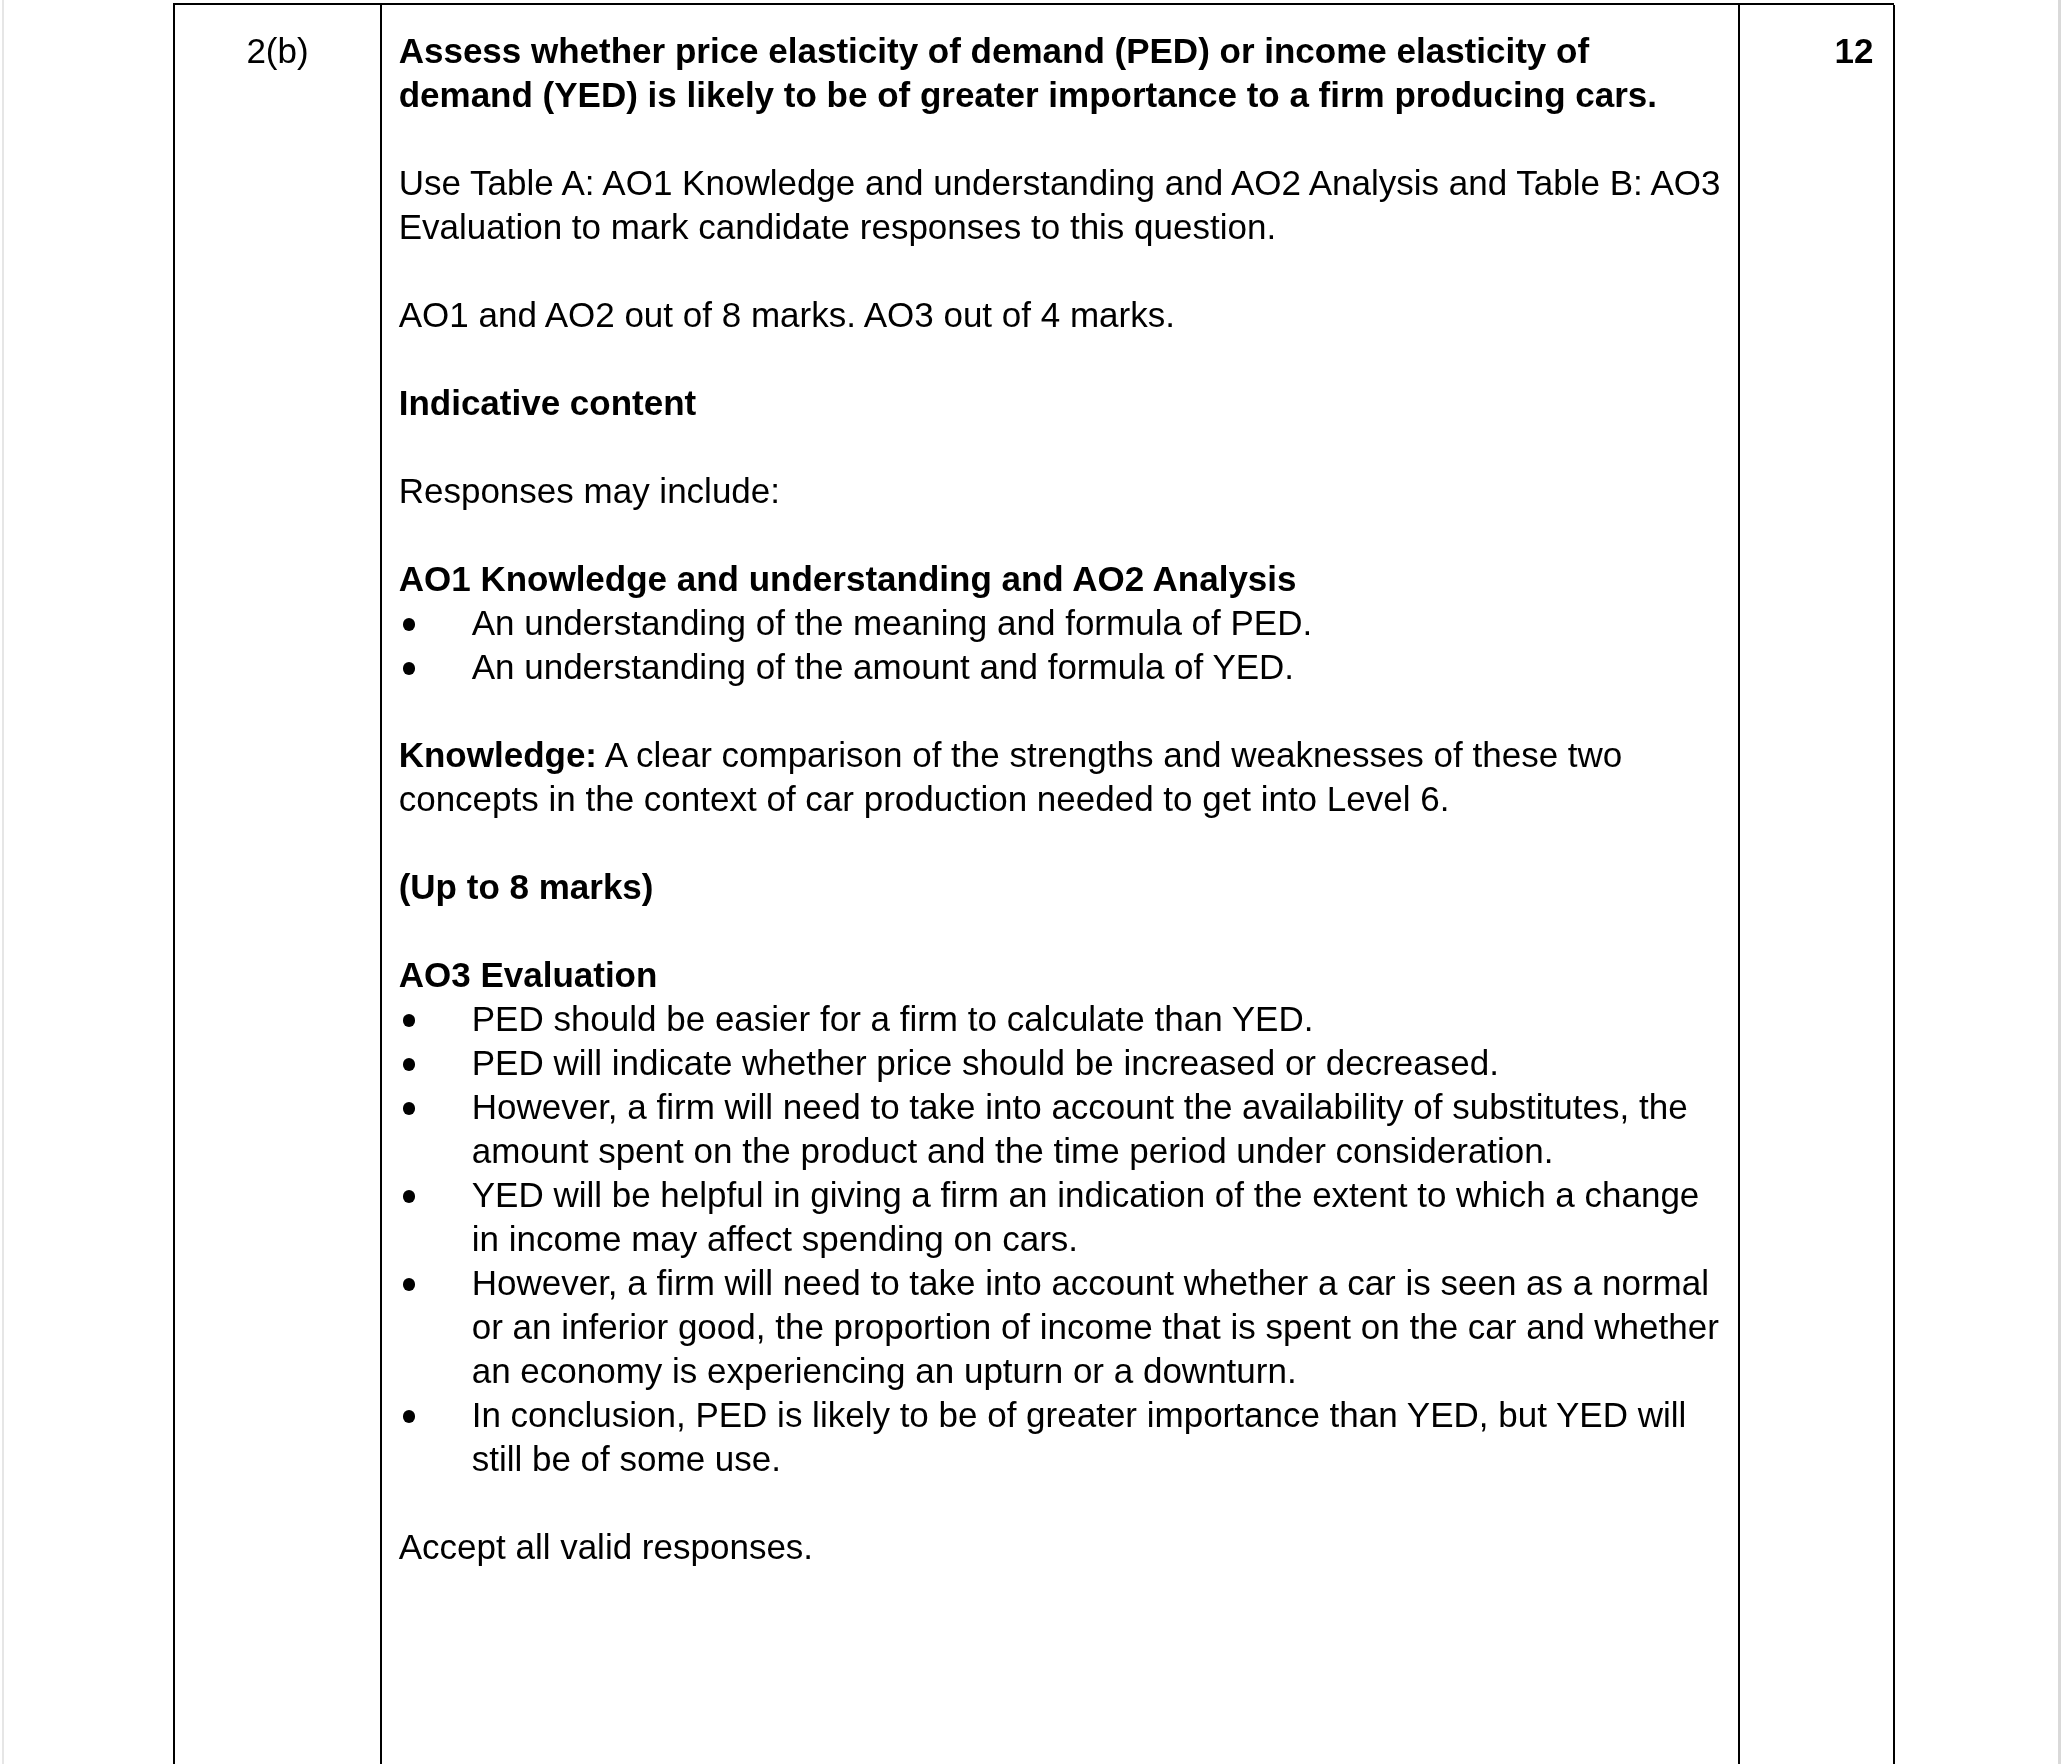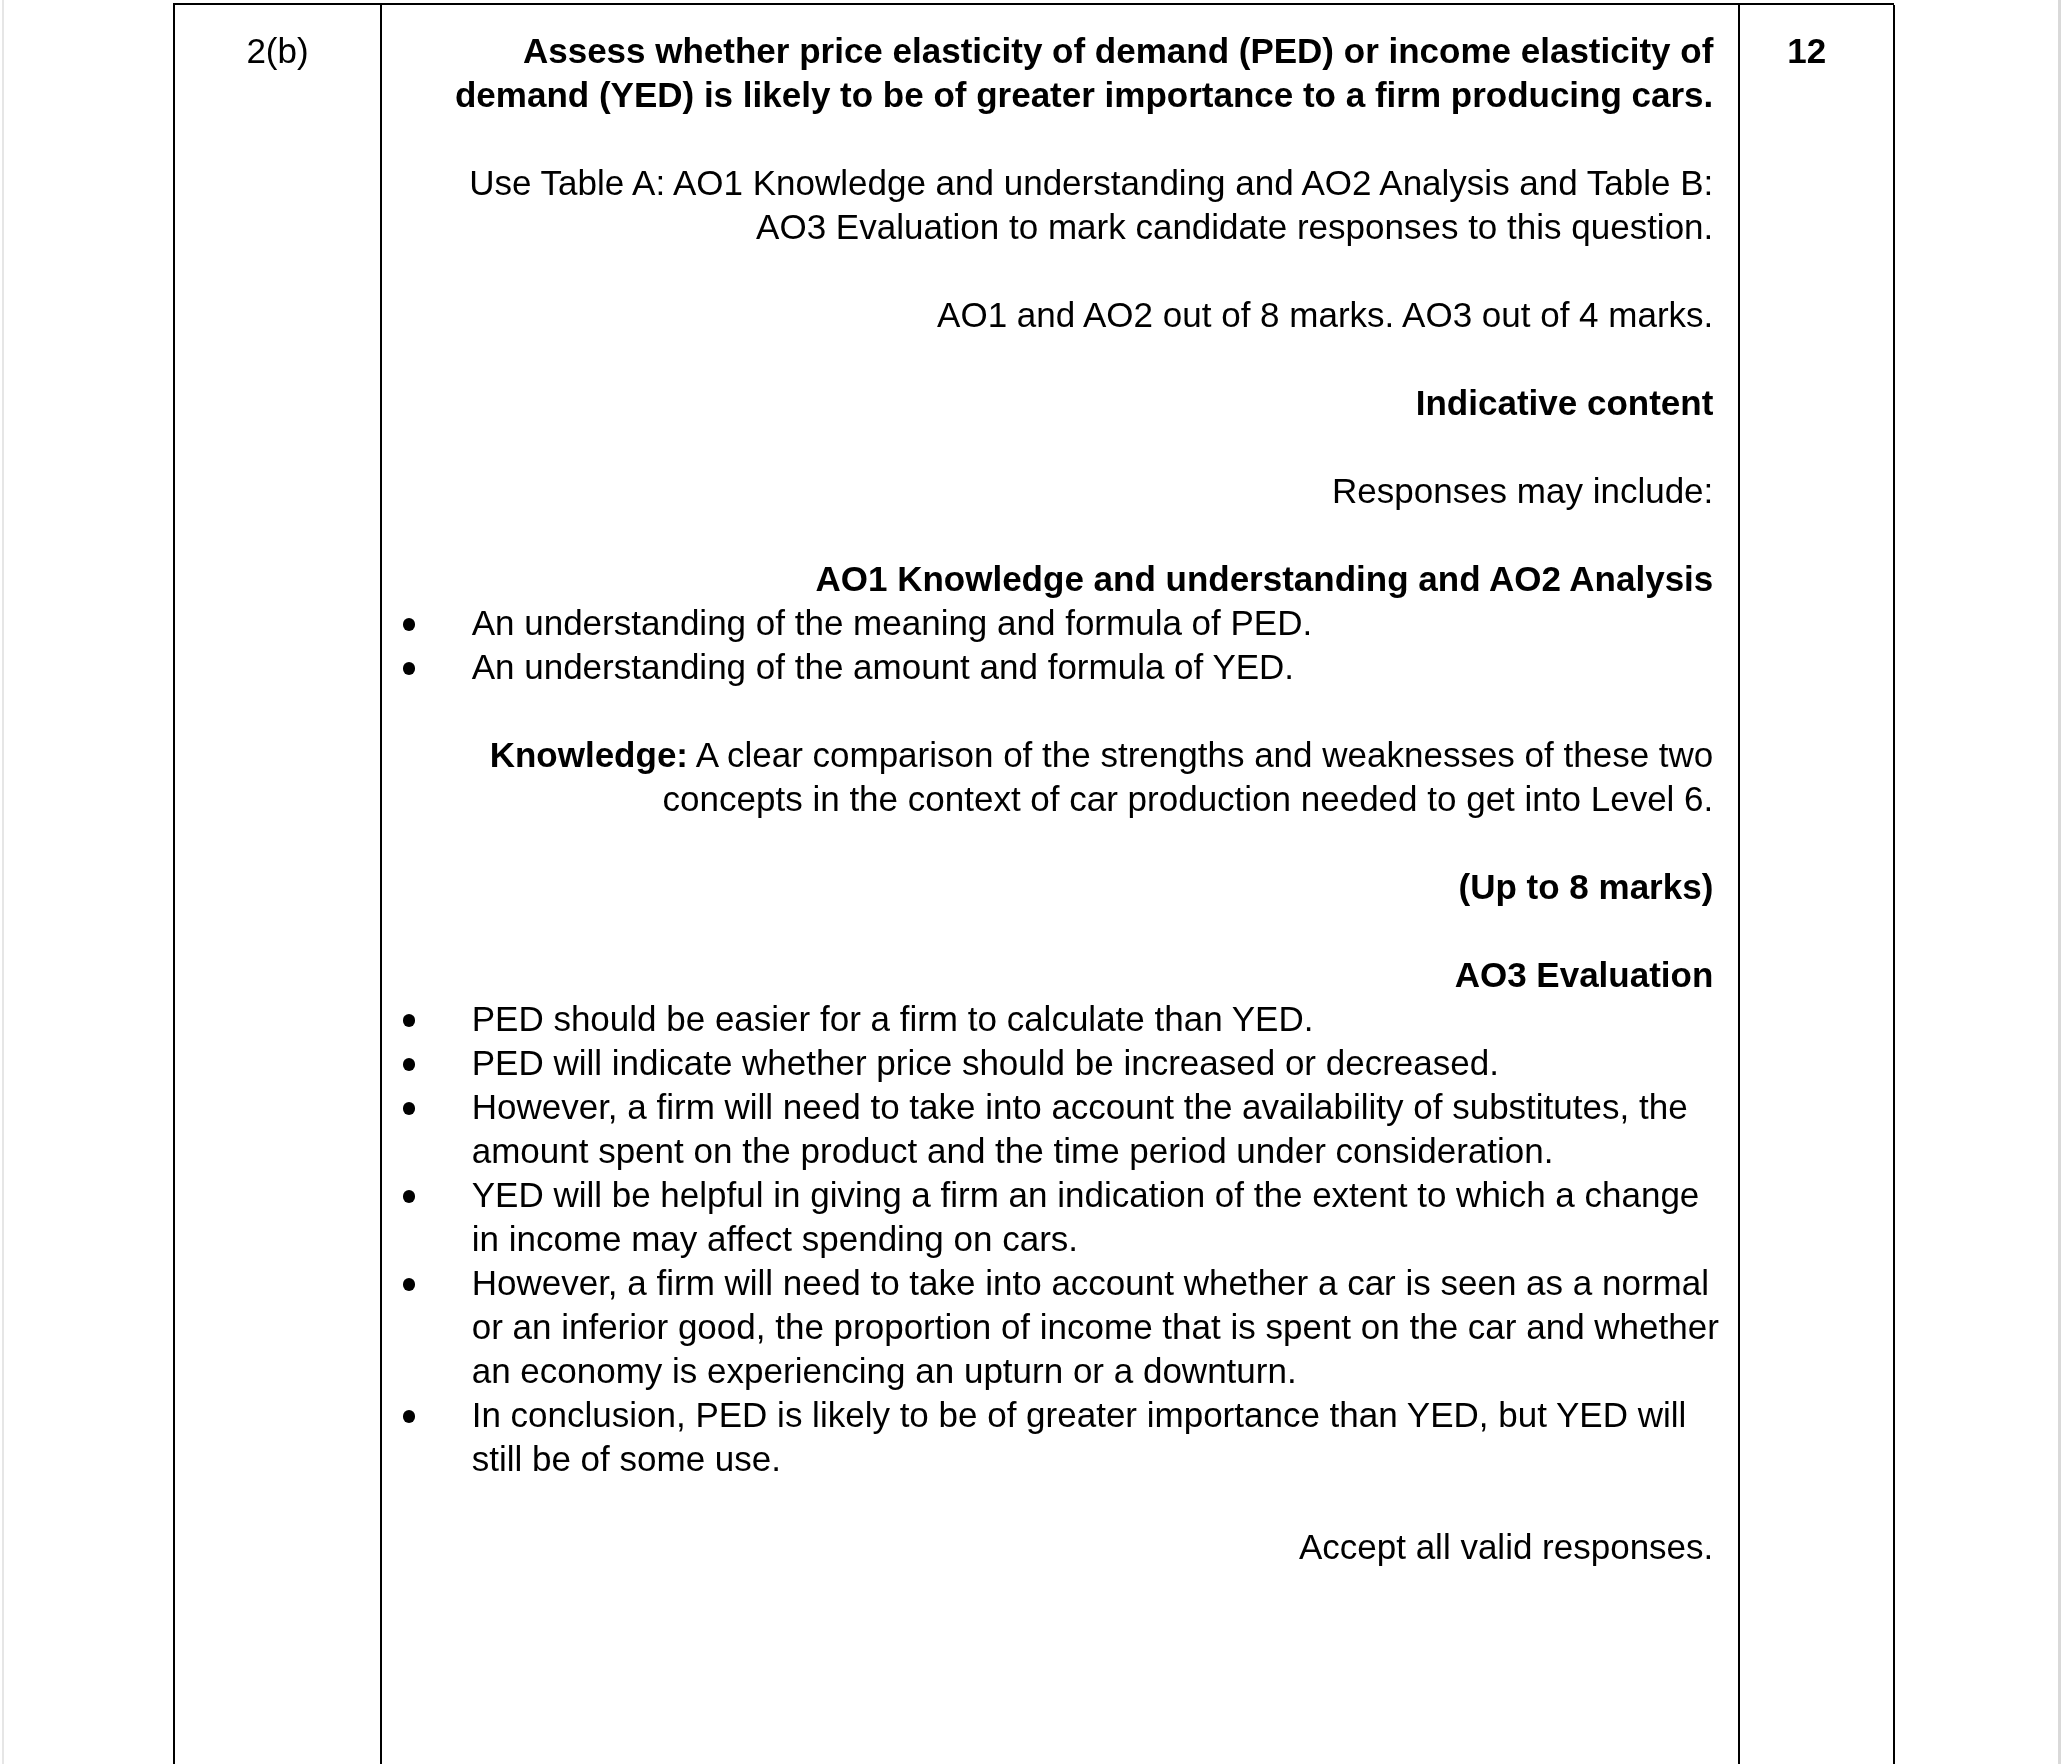--- a/index.html
+++ b/index.html
@@ -19,25 +19,25 @@
   .cell-question{
     width:207px;flex:0 0 207px;text-align:center;
     padding-top:24.5px;font-size:35px;line-height:44px;
   }
   .cell-answer{
     width:1358px;flex:0 0 1358px;
     padding:24.5px 16.7px 0 16.7px;font-size:35px;line-height:44px;
   }
   .cell-marks{
     width:157px;flex:0 0 157px;border-right:2.9px solid #000;
-    text-align:center;padding:24.5px 19.6px 0 0;
+    text-align:right;padding:24.5px 19.6px 0 0;
     font-weight:bold;font-size:35px;line-height:44px;
   }
 
-  .block{margin:0 8px 44px 0;text-align:right;}
+  .block{margin:0 0 44px 0;}
   .block.tight{margin-bottom:0;}
   .bold{font-weight:bold;}
 
   ul.bullets{list-style:none;margin:0 0 44px 0;padding:0;}
   ul.bullets li{position:relative;padding-left:73px;}
   ul.bullets li::before{
     content:"";position:absolute;left:3.9px;top:16.7px;
     width:12.7px;height:12.7px;border-radius:50%;background:#000;
   }
 </style>

